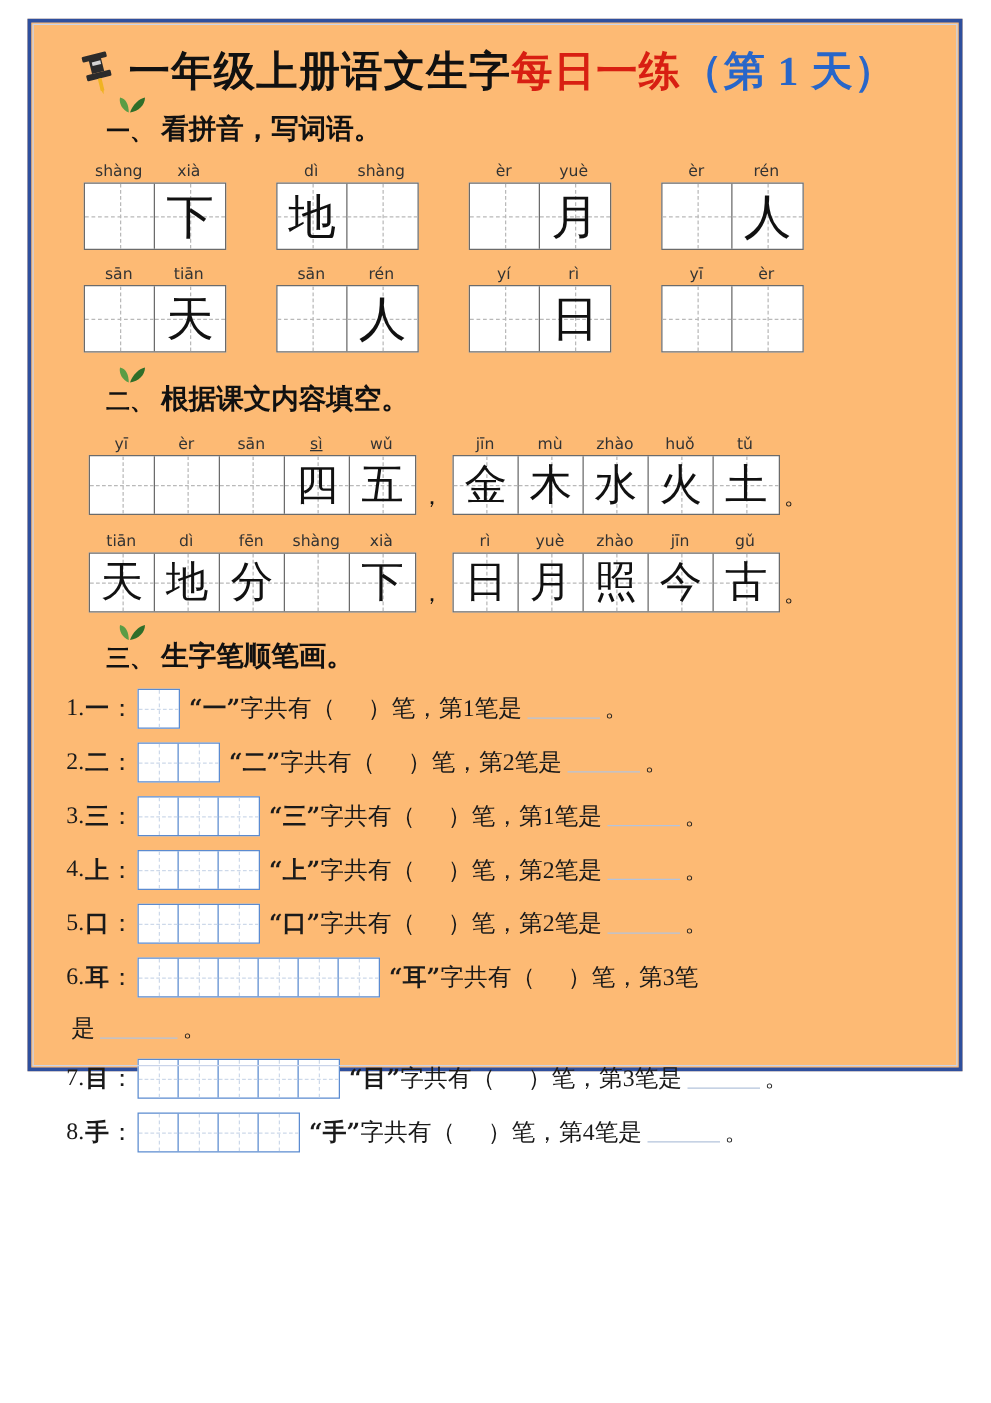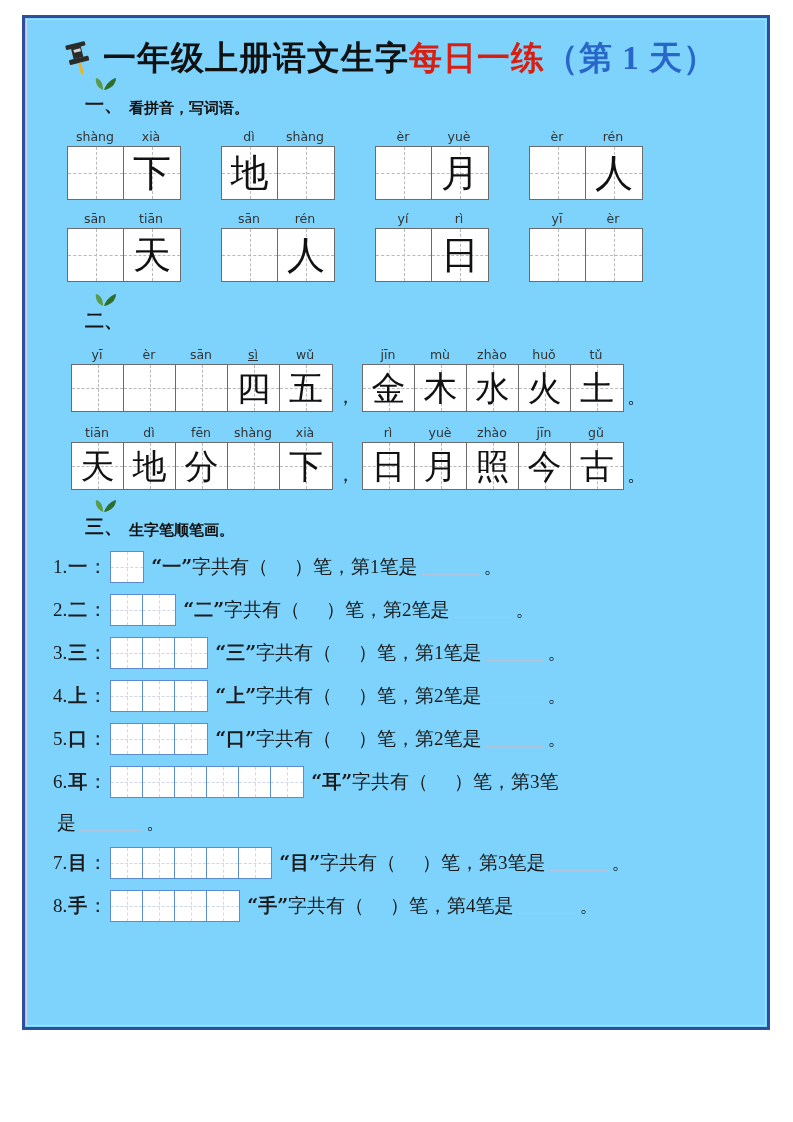--- a/index.html
+++ b/index.html
@@ -7,24 +7,24 @@
     width:793px;height:1122px;
     background:#ffffff;
     font-family:"Liberation Serif","DejaVu Serif",serif;
     color:#1a1a1a;
     position:relative;
     overflow:hidden;
   }
   .page-frame{
     position:absolute;
     left:22px;top:15px;
-    width:748px;height:1015px;
+    width:748px;height:842px;
     border:3px solid #2e4f9e;
     box-sizing:border-box;
-    background:#7dd3fc;
+    background:#fdba74;
   }
   .page-frame::after{
     content:"";position:absolute;left:1px;top:1px;right:1px;bottom:1px;
     border:1px solid #c9d4ea;pointer-events:none;
   }
   .content{
     position:absolute;left:0;top:0;right:0;bottom:0;
     padding:14px 18px 0 18px;
     box-sizing:border-box;
   }
@@ -58,21 +58,21 @@
   .leaf-icon{
     position:absolute;left:6px;top:-14px;width:26px;height:18px;
   }
   .sec-num{
     font-family:"Liberation Sans","DejaVu Sans",sans-serif;
     font-weight:bold;font-size:19px;color:#111;
     margin-right:6px;white-space:nowrap;
   }
   .sec-title{
     font-family:Liberation Serif, serif;
-    font-weight:bold;font-size:15px;color:#111;white-space:nowrap;
+    font-weight:bold;font-size:22px;color:#111;white-space:nowrap;
   }
 
   
   .word-row{
     display:flex;align-items:flex-start;
     margin:10px 0 0 0;
     padding-left:24px;
   }
   .word-group{display:flex;flex-direction:column;}
   .pinyin-line{display:flex;}
@@ -282,20 +282,21 @@
           </div>
         </div>
       </div>
 
     <div class="sec-head" style="margin-top:22px;">
       <svg class="leaf-icon" viewBox="0 0 26 18">
         <path d="M12 16 C7 14 4 9 5 4 C10 5 12 10 12 16 Z" fill="#5a9c45"></path>
         <path d="M13 16 C15 10 20 5 25 4 C25 10 20 15 13 16 Z" fill="#2f6e29"></path>
       </svg>
       <span class="sec-num">二、</span>
+      <span class="sec-title">根据课文内容填空。</span>
     </div>
 
     <div id="s2-rows">
         <div class="word-row" style="padding-left: 28px; margin-top: 12px;">
           <div class="word-group">
             <div class="pinyin-line">
               <div class="pinyin" style="width: 52px;">yī</div>
               <div class="pinyin" style="width: 52px;">èr</div>
               <div class="pinyin" style="width: 52px;">sān</div>
               <div class="pinyin" style="width: 52px; text-decoration: underline;">sì</div>

